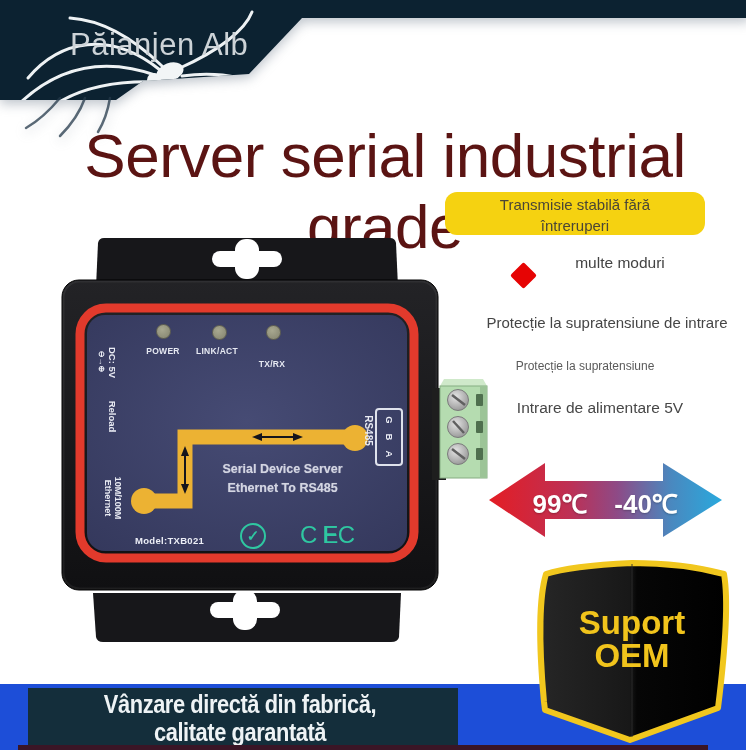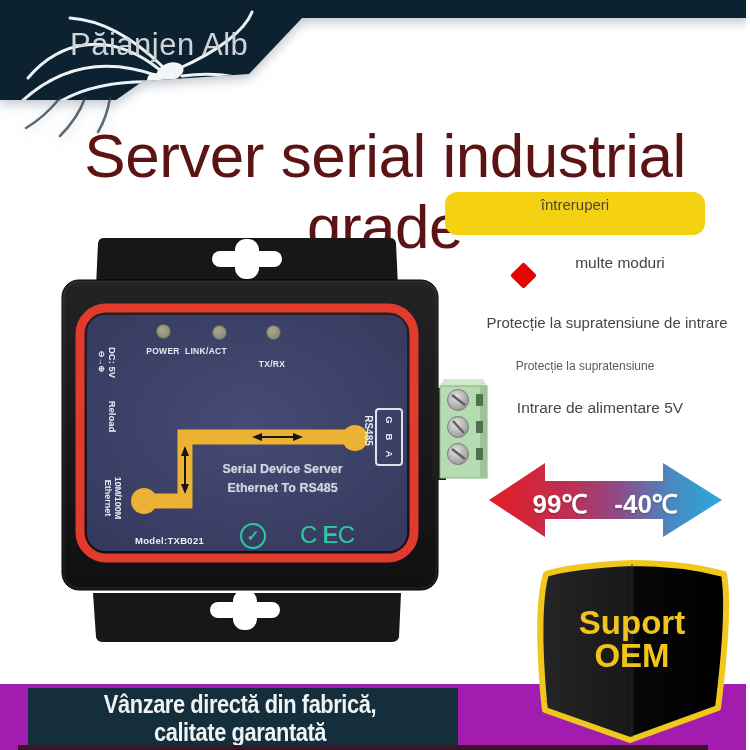--- a/index.html
+++ b/index.html
@@ -39,21 +39,21 @@
   .temp-low{left:600px;top:485px;width:92px;}
 
   
   .oem-svg{position:absolute;left:532px;top:552px;z-index:5;}
   .oem-line{position:absolute;left:532px;width:200px;text-align:center;z-index:6;
     font-size:33px;font-weight:bold;color:#f1c41c;}
   .oem1{top:604px;}
   .oem2{top:637px;}
 
   
-  .footer{position:absolute;left:0;top:684px;width:750px;height:66px;background:#a21caf;z-index:3;}
+  .footer{position:absolute;left:0;top:684px;width:750px;height:66px;background:#1d4ed8;z-index:3;}
   .footer-panel{position:absolute;left:28px;top:4px;width:430px;height:58px;background:#142e3b;}
   .footer-line{position:absolute;left:30px;width:420px;text-align:center;color:#eef3f5;
     font-size:26px;font-weight:bold;transform:scaleX(.84);letter-spacing:-0.5px;}
   .fl1{top:5px;} .fl2{top:33px;}
   .footer-strip{position:absolute;left:18px;top:61px;width:690px;height:5px;background:#3a1526;}
 
   
   .device{position:absolute;left:55px;top:230px;width:440px;height:420px;}
   .device-svg{position:absolute;left:0;top:0;}
   .led{position:absolute;width:13px;height:13px;border-radius:50%;
@@ -101,20 +101,21 @@
         <path d="M60,2 C50,14 40,24 26,32"></path>
         <path d="M85,2 C80,16 72,28 60,40"></path>
         <path d="M110,2 C108,14 104,26 98,36"></path>
       </g>
     </svg>
   </div>
 
   <div class="title">Server serial industrial grade</div>
 
   <div class="badge">
+    <span>Transmisie stabilă fără</span>
     <span>întreruperi</span>
   </div>
 
   <div class="diamond"></div>
   <div class="control-text">
     <span>multe moduri</span>
   </div>
 
   <div class="prot1">Protecție la supratensiune de intrare</div>
   <div class="prot2">Protecție la supratensiune</div>
@@ -205,21 +206,21 @@
       </g>
       <rect x="421" y="164" width="7" height="12" rx="1" fill="#4f6f4e"></rect>
       <rect x="421" y="191" width="7" height="12" rx="1" fill="#4f6f4e"></rect>
       <rect x="421" y="218" width="7" height="12" rx="1" fill="#4f6f4e"></rect>
     </svg>
 
     <div class="led" style="left:101px;top:94px;"></div>
     <div class="led" style="left:157px;top:95px;"></div>
     <div class="led" style="left:211px;top:95px;"></div>
     <div class="led-label" style="left:73px;top:116px;">POWER</div>
-    <div class="led-label" style="left:116px;top:116px;">LINK/ACT</div>
+    <div class="led-label" style="left:127px;top:116px;">LINK/ACT</div>
     <div class="led-label" style="left:182px;top:129px;text-align:center;">TX/RX</div>
 
     <div class="rot" style="left:26px;top:127px;width:40px;font-size:8px;">⊖→⊕</div>
     <div class="rot" style="left:37px;top:127px;width:40px;font-size:9.5px;">DC: 5V</div>
     <div class="rot" style="left:37px;top:181px;width:40px;font-size:9.5px;">Reload</div>
     <div class="rot" style="left:23px;top:263px;width:60px;font-size:9px;">Ethernet</div>
     <div class="rot" style="left:33px;top:263px;width:60px;font-size:9px;">10M/100M</div>
 
     <div class="ctr-text" style="top:232px;font-size:12.5px;">Serial Device Server</div>
     <div class="ctr-text" style="top:251px;font-size:12.5px;">Ethernet To RS485</div>

